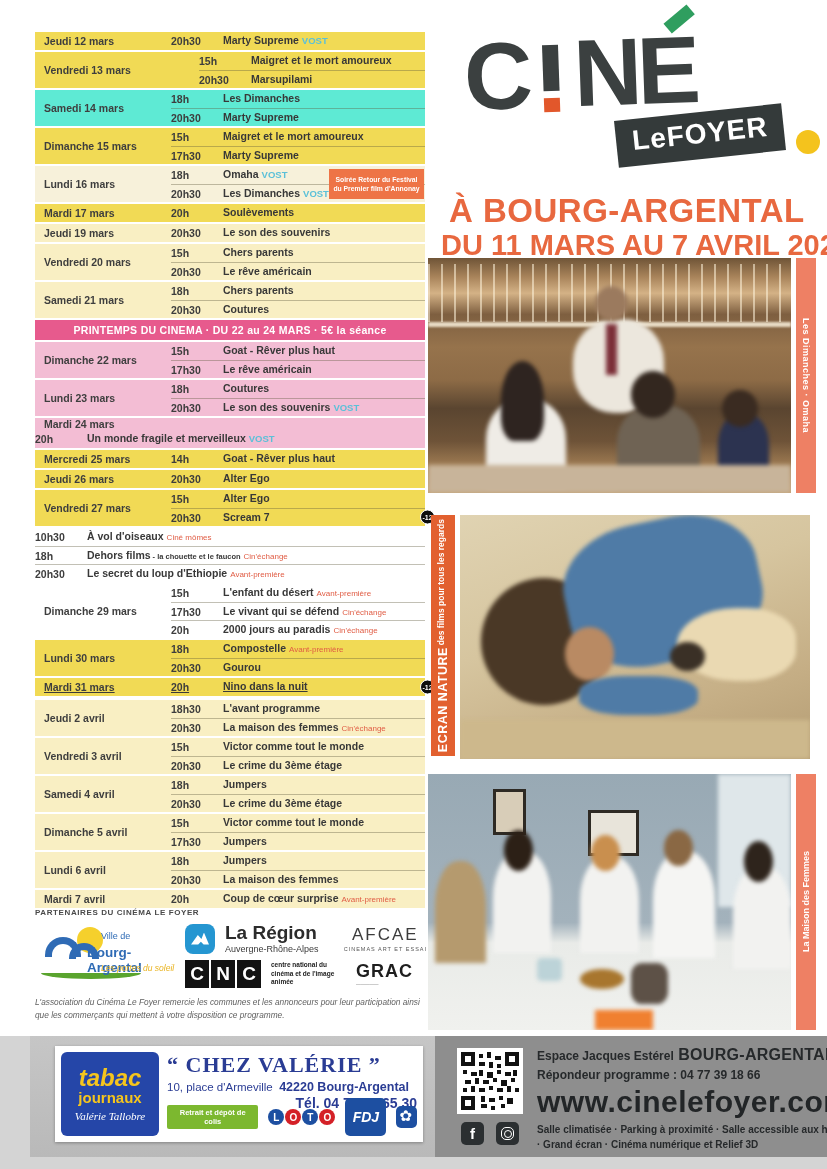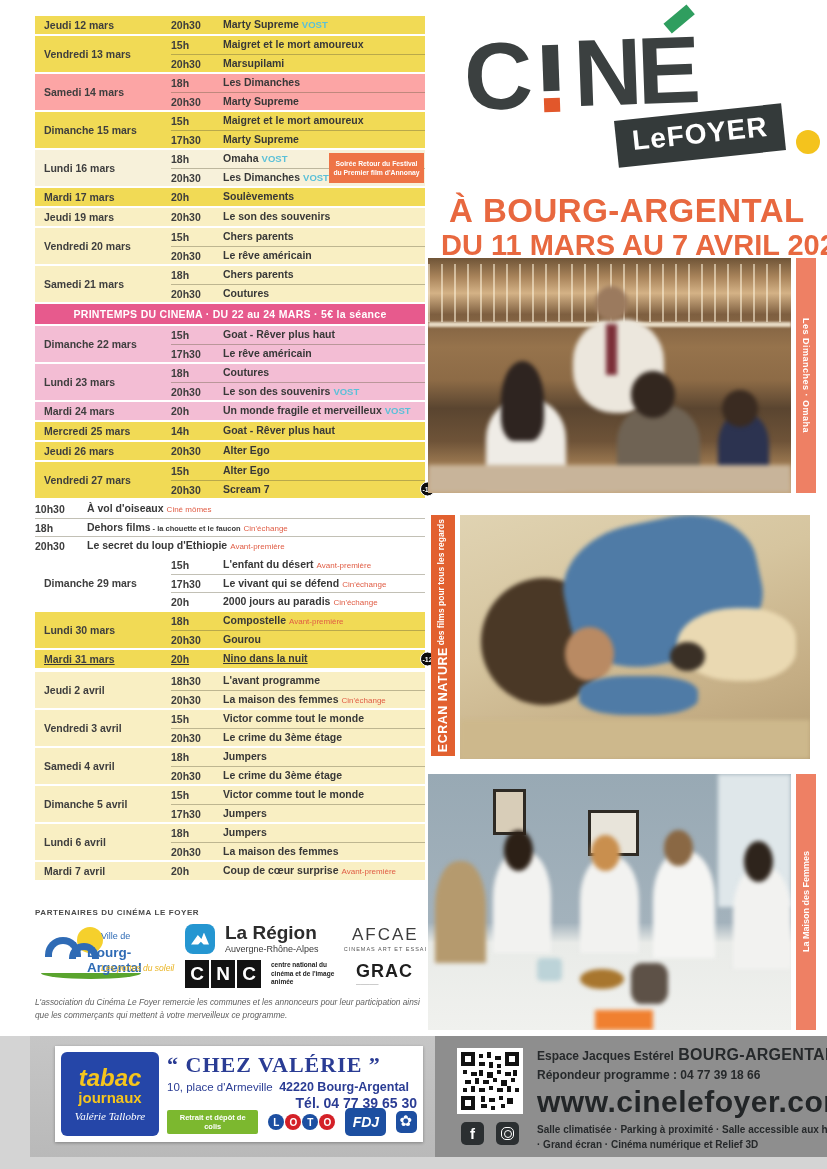--- a/index.html
+++ b/index.html
@@ -1,21 +1,21 @@
 <!DOCTYPE html>
 <html><head>
 <meta charset="utf-8">
 <style>
   * { margin:0; padding:0; box-sizing:border-box; }
   html,body { width:827px; height:1169px; }
   body { position:relative; background:#ffffff; overflow:hidden;
          font-family:"Liberation Sans", sans-serif; color:#3a3a3a; }
 
   
-  .sched { position:absolute; left:35px; top:16px; width:390px; }
+  .sched { position:absolute; left:35px; top:32px; width:390px; }
   .grp { display:flex; margin-bottom:2px; position:relative; }
   .grp .day { width:136px; display:flex; align-items:center; padding-left:9px;
               font-weight:700; font-size:10.5px; color:#3e3e3e; }
   .grp .rows { flex:1; display:flex; flex-direction:column; }
   .row { display:flex; align-items:center; min-height:18px; padding:1px 0; }
   .row + .row { border-top:1px solid rgba(95,90,60,.38); }
   .row .time { width:52px; font-weight:700; font-size:10.5px; color:#3d3d3d; flex:none; }
   .row .film { flex:1; font-weight:700; font-size:10.5px; color:#383838;
                white-space:nowrap; position:relative; line-height:1.1; }
   .vost { color:#5bc0d8; font-size:9.5px; font-weight:700; margin-left:3px; }
@@ -130,21 +130,21 @@
           color:#2a3c94; letter-spacing:1px; white-space:nowrap; }
   .addr { font-size:11.5px; color:#2a3c94; margin-top:2px; white-space:nowrap; }
   .addr b { font-size:12.5px; }
   .tel { font-size:14px; font-weight:800; color:#2a3c94; margin-top:1px; text-align:right; }
   .ad-bottom { position:absolute; left:0; bottom:0; width:100%; display:flex; align-items:center; gap:10px; }
   .colis { background:#7cb82f; color:#fff; font-weight:700; font-size:7.5px; text-align:center;
            line-height:1.25; padding:3px 6px; border-radius:2px; position:relative; }
   .loto { display:flex; gap:1px; }
   .loto span { width:16px; height:16px; border-radius:50%; color:#fff; font-weight:800;
                font-size:10px; display:flex; align-items:center; justify-content:center; }
-  .fdj { width:44px; height:28px; background:#1d4fa1; border-radius:5px; color:#fff;
+  .fdj { width:44px; height:38px; background:#1d4fa1; border-radius:5px; color:#fff;
          font-weight:800; font-style:italic; font-size:14px; display:flex; align-items:center;
          justify-content:center; }
   .clover { width:22px; height:22px; background:#1d4fa1; border-radius:5px; position:relative; }
   .clover::before { content:"✿"; color:#fff; font-size:15px; position:absolute; left:3px; top:1px; }
 
   .f-right { position:absolute; left:435px; top:0; width:392px; height:121px; background:#8e8e8e;
              padding:10px 0 0 20px; }
   .qr-box { position:absolute; left:22px; top:12px; width:66px; height:66px; background:#fff; padding:4px; }
   .socials { position:absolute; left:26px; top:86px; display:flex; gap:12px; }
   .sicon { width:23px; height:23px; background:#2b2f31; border-radius:5px; color:#fff;
@@ -167,34 +167,34 @@
 <div class="sched" id="sched">
     <div class="grp" style="background: rgb(241, 218, 85);">
       <div class="day">Jeudi 12 mars</div>
       <div class="rows">
         <div class="row">
           <span class="time">20h30</span>
           <span class="film"><span>Marty Supreme</span><span class="vost">VOST</span></span>
         </div>
       </div>
     </div>
-    <div class="grp" style="background: rgb(241, 218, 85);">
+    <div class="grp" style="background: rgb(241, 218, 85); gap: 28px;">
       <div class="day">Vendredi 13 mars</div>
       <div class="rows">
         <div class="row">
           <span class="time">15h</span>
           <span class="film"><span>Maigret et le mort amoureux</span></span>
         </div>
         <div class="row">
           <span class="time">20h30</span>
           <span class="film"><span>Marsupilami</span></span>
         </div>
       </div>
     </div>
-    <div class="grp" style="background: #fca5a5;">
+    <div class="grp" style="background: #5eead4;">
       <div class="day">Samedi 14 mars</div>
       <div class="rows">
         <div class="row">
           <span class="time">18h</span>
           <span class="film"><span>Les Dimanches</span></span>
         </div>
         <div class="row">
           <span class="time">20h30</span>
           <span class="film"><span>Marty Supreme</span></span>
         </div>
@@ -291,21 +291,21 @@
         <div class="row">
           <span class="time">18h</span>
           <span class="film"><span>Coutures</span></span>
         </div>
         <div class="row">
           <span class="time">20h30</span>
           <span class="film"><span>Le son des souvenirs</span><span class="vost">VOST</span></span>
         </div>
       </div>
     </div>
-    <div class="grp" style="background: rgb(243, 189, 212);">
+    <div class="grp" style="background: rgb(243, 189, 212); flex-direction: column;">
       <div class="day">Mardi 24 mars</div>
       <div class="rows">
         <div class="row">
           <span class="time">20h</span>
           <span class="film"><span>Un monde fragile et merveilleux</span><span class="vost">VOST</span></span>
         </div>
       </div>
     </div>
     <div class="grp" style="background: rgb(241, 218, 85);">
       <div class="day">Mercredi 25 mars</div>
@@ -578,21 +578,21 @@
         </div>
         <div class="cnc-sub" style="width:74px">centre national du cinéma et de l'image animée</div>
         <div class="grac">
           <div class="grac-name">GRAC</div>
           <div class="grac-sub">—————</div>
         </div>
       </div>
     </div>
   </div>
 </div>
-<div class="disclaimer">L'association du Cinéma Le Foyer remercie les communes et les annonceurs pour leur participation ainsi que les commerçants qui mettent à votre merveilleux ce programme.</div>
+<div class="disclaimer">L'association du Cinéma Le Foyer remercie les communes et les annonceurs pour leur participation ainsi que les commerçants qui mettent à votre disposition ce programme.</div>
 
 <div class="footer-bg">
   <div class="f-left">
     <div class="ad">
       <div class="tabac">
         <div class="tabac-1">tabac</div>
         <div class="tabac-2">journaux</div>
         <div class="tabac-3">Valérie Tallobre</div>
       </div>
       <div class="ad-main">

